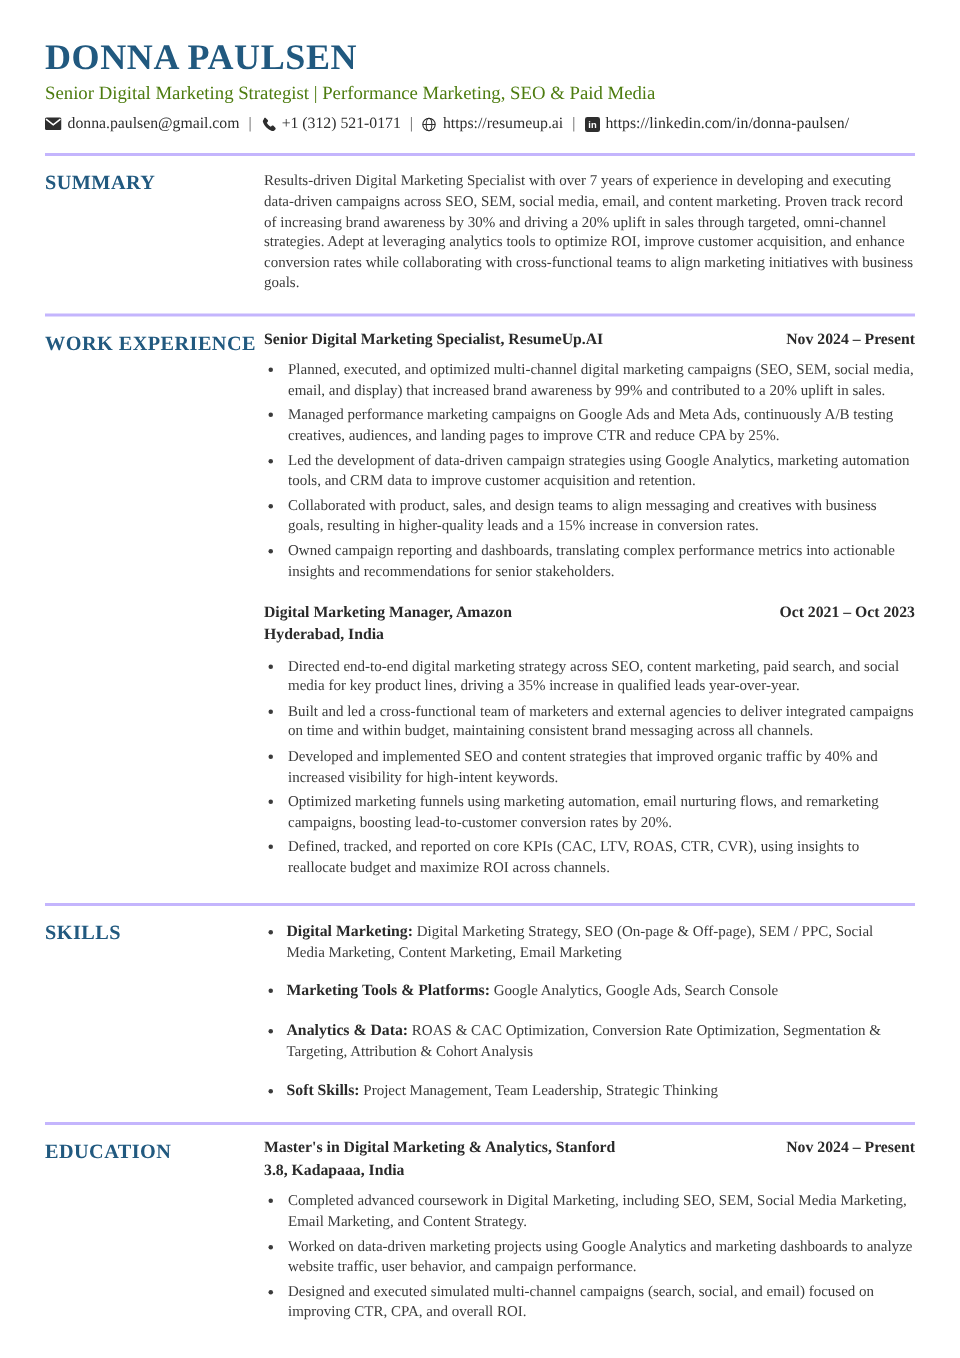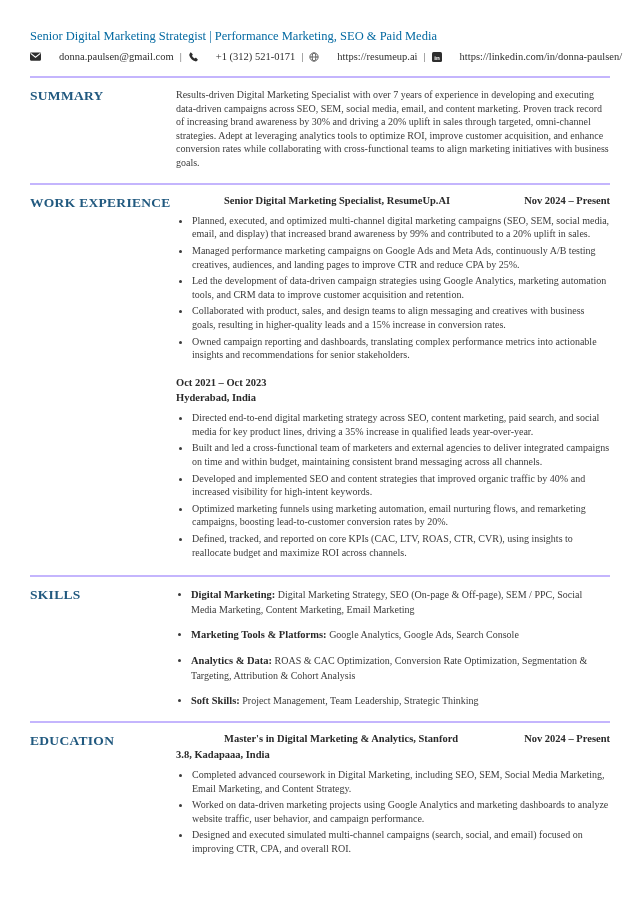--- a/index.html
+++ b/index.html
@@ -10,26 +10,26 @@
     color: #3b3b3b;
     -webkit-font-smoothing: antialiased;
   }
   .page { padding: 26px 30px 0 30px; }
 
   
   .name {
     font-size: 24px; font-weight: 700; color: #21597f;
     letter-spacing: 0.4px; line-height: 1.1;
   }
-  .headline { font-size: 12.5px; color: #0369a1; margin-top: 3px; }
+  .headline { font-size: 12.5px; color: #4d7c0f; margin-top: 3px; }
   .contact-row {
     display: flex; align-items: center; gap: 6px;
     font-size: 10.5px; color: #2e2e2e; margin-top: 7px; flex-wrap: nowrap;
   }
-  .contact-item { display: inline-flex; align-items: center; gap: 18px; white-space: nowrap; }
+  .contact-item { display: inline-flex; align-items: center; gap: 4px; white-space: nowrap; }
   .contact-item svg { display: block; }
   .contact-sep { color: #555; }
 
   
   .section {
     display: grid; grid-template-columns: 146px 1fr;
     border-top: 2px solid #c4b5fd;
     padding: 9px 0 13px 0;
   }
   .section.first { margin-top: 14px; }
@@ -37,40 +37,41 @@
     font-size: 13.5px; font-weight: 700; color: #21597f;
     letter-spacing: 0.3px; padding-top: 1px;
   }
   .section-body { font-size: 10px; line-height: 1.36; }
   .summary-text { margin: 1px 0 0 0; }
 
   
   .entry { margin-bottom: 14px; }
   .entry:last-child { margin-bottom: 0; }
   .entry-head { display: flex; justify-content: space-between; align-items: baseline; }
-  .entry-title { font-weight: 700; font-size: 10.5px; color: #2a2a2a; padding-right: 10px; margin-left: 48px; }
+  .entry-title { font-weight: 700; font-size: 10.5px; color: #2a2a2a; padding-right: 10px; }
   .entry-dates { font-weight: 700; font-size: 10.5px; color: #2a2a2a; white-space: nowrap; }
   .entry-location { font-weight: 700; font-size: 10.5px; color: #2a2a2a; margin-top: 1px; }
 
   ul.bullets { margin: 6px 0 0 0; padding-left: 15px; }
   ul.bullets li { margin-bottom: 3px; padding-left: 1px; }
   ul.bullets li::marker { color: #3b3b3b; font-size: 9px; }
 
   
   ul.skills { margin: 2px 0 0 0; padding-left: 15px; }
   ul.skills li { margin-bottom: 12px; }
   ul.skills li:last-child { margin-bottom: 0; }
   .skill-label { font-weight: 700; color: #2a2a2a; font-size: 10.5px; }
 </style>
 </head>
 <body>
 
 <div class="page">
 
   <div>
+    <div class="name">DONNA PAULSEN</div>
     <div class="headline">Senior Digital Marketing Strategist | Performance Marketing, SEO &amp; Paid Media</div>
     <div class="contact-row">
       <span class="contact-item">
         <span>
             <svg width="11" height="9" viewBox="0 0 16 12">
               <rect width="16" height="12" rx="1.5" fill="#2e2e2e"></rect>
               <path d="M1 1.5l7 5.5 7-5.5" stroke="#fff" stroke-width="1.6" fill="none"></path>
             </svg>
           </span>
         <span>donna.paulsen@gmail.com</span>
@@ -129,20 +130,21 @@
           <li>Planned, executed, and optimized multi-channel digital marketing campaigns (SEO, SEM, social media, email, and display) that increased brand awareness by 99% and contributed to a 20% uplift in sales.</li>
             <li>Managed performance marketing campaigns on Google Ads and Meta Ads, continuously A/B testing creatives, audiences, and landing pages to improve CTR and reduce CPA by 25%.</li>
             <li>Led the development of data-driven campaign strategies using Google Analytics, marketing automation tools, and CRM data to improve customer acquisition and retention.</li>
             <li>Collaborated with product, sales, and design teams to align messaging and creatives with business goals, resulting in higher-quality leads and a 15% increase in conversion rates.</li>
             <li>Owned campaign reporting and dashboards, translating complex performance metrics into actionable insights and recommendations for senior stakeholders.</li>
           </ul>
         </div>
 
         <div class="entry">
           <div class="entry-head">
+            <span class="entry-title">Digital Marketing Manager, Amazon</span>
             <span class="entry-dates">Oct 2021 – Oct 2023</span>
           </div>
           <div class="entry-location">Hyderabad, India</div>
           <ul class="bullets">
 
           <li>Directed end-to-end digital marketing strategy across SEO, content marketing, paid search, and social media for key product lines, driving a 35% increase in qualified leads year-over-year.</li>
             <li>Built and led a cross-functional team of marketers and external agencies to deliver integrated campaigns on time and within budget, maintaining consistent brand messaging across all channels.</li>
             <li>Developed and implemented SEO and content strategies that improved organic traffic by 40% and increased visibility for high-intent keywords.</li>
             <li>Optimized marketing funnels using marketing automation, email nurturing flows, and remarketing campaigns, boosting lead-to-customer conversion rates by 20%.</li>
             <li>Defined, tracked, and reported on core KPIs (CAC, LTV, ROAS, CTR, CVR), using insights to reallocate budget and maximize ROI across channels.</li>

